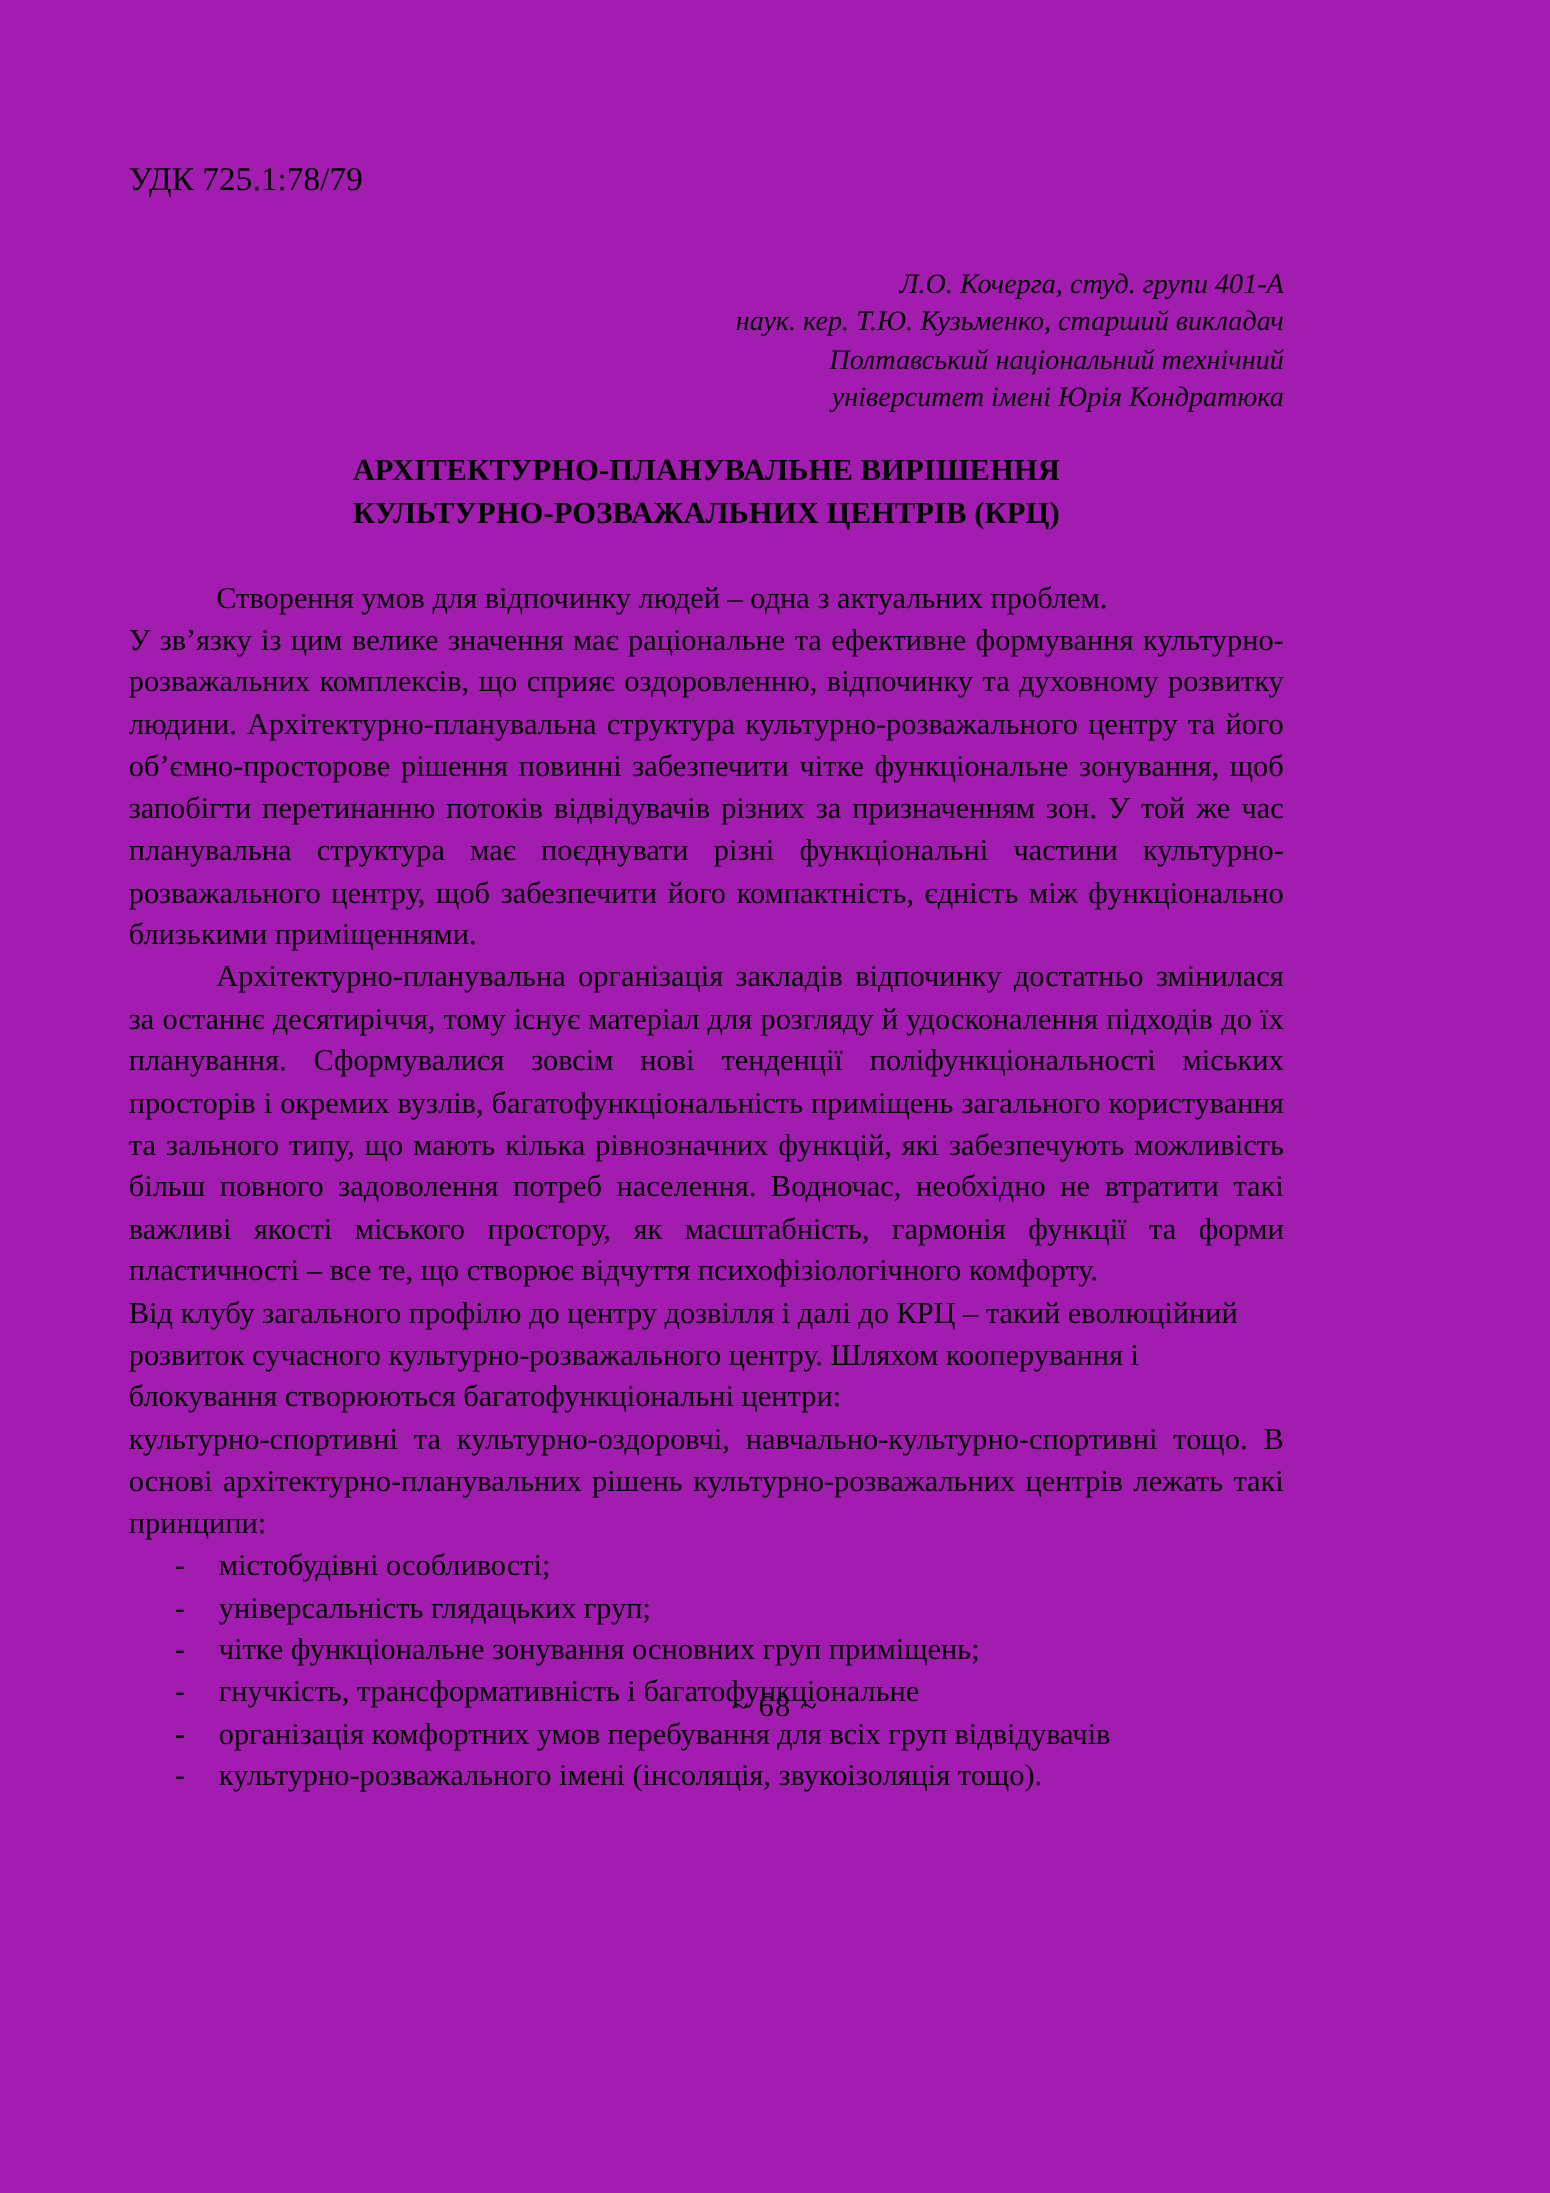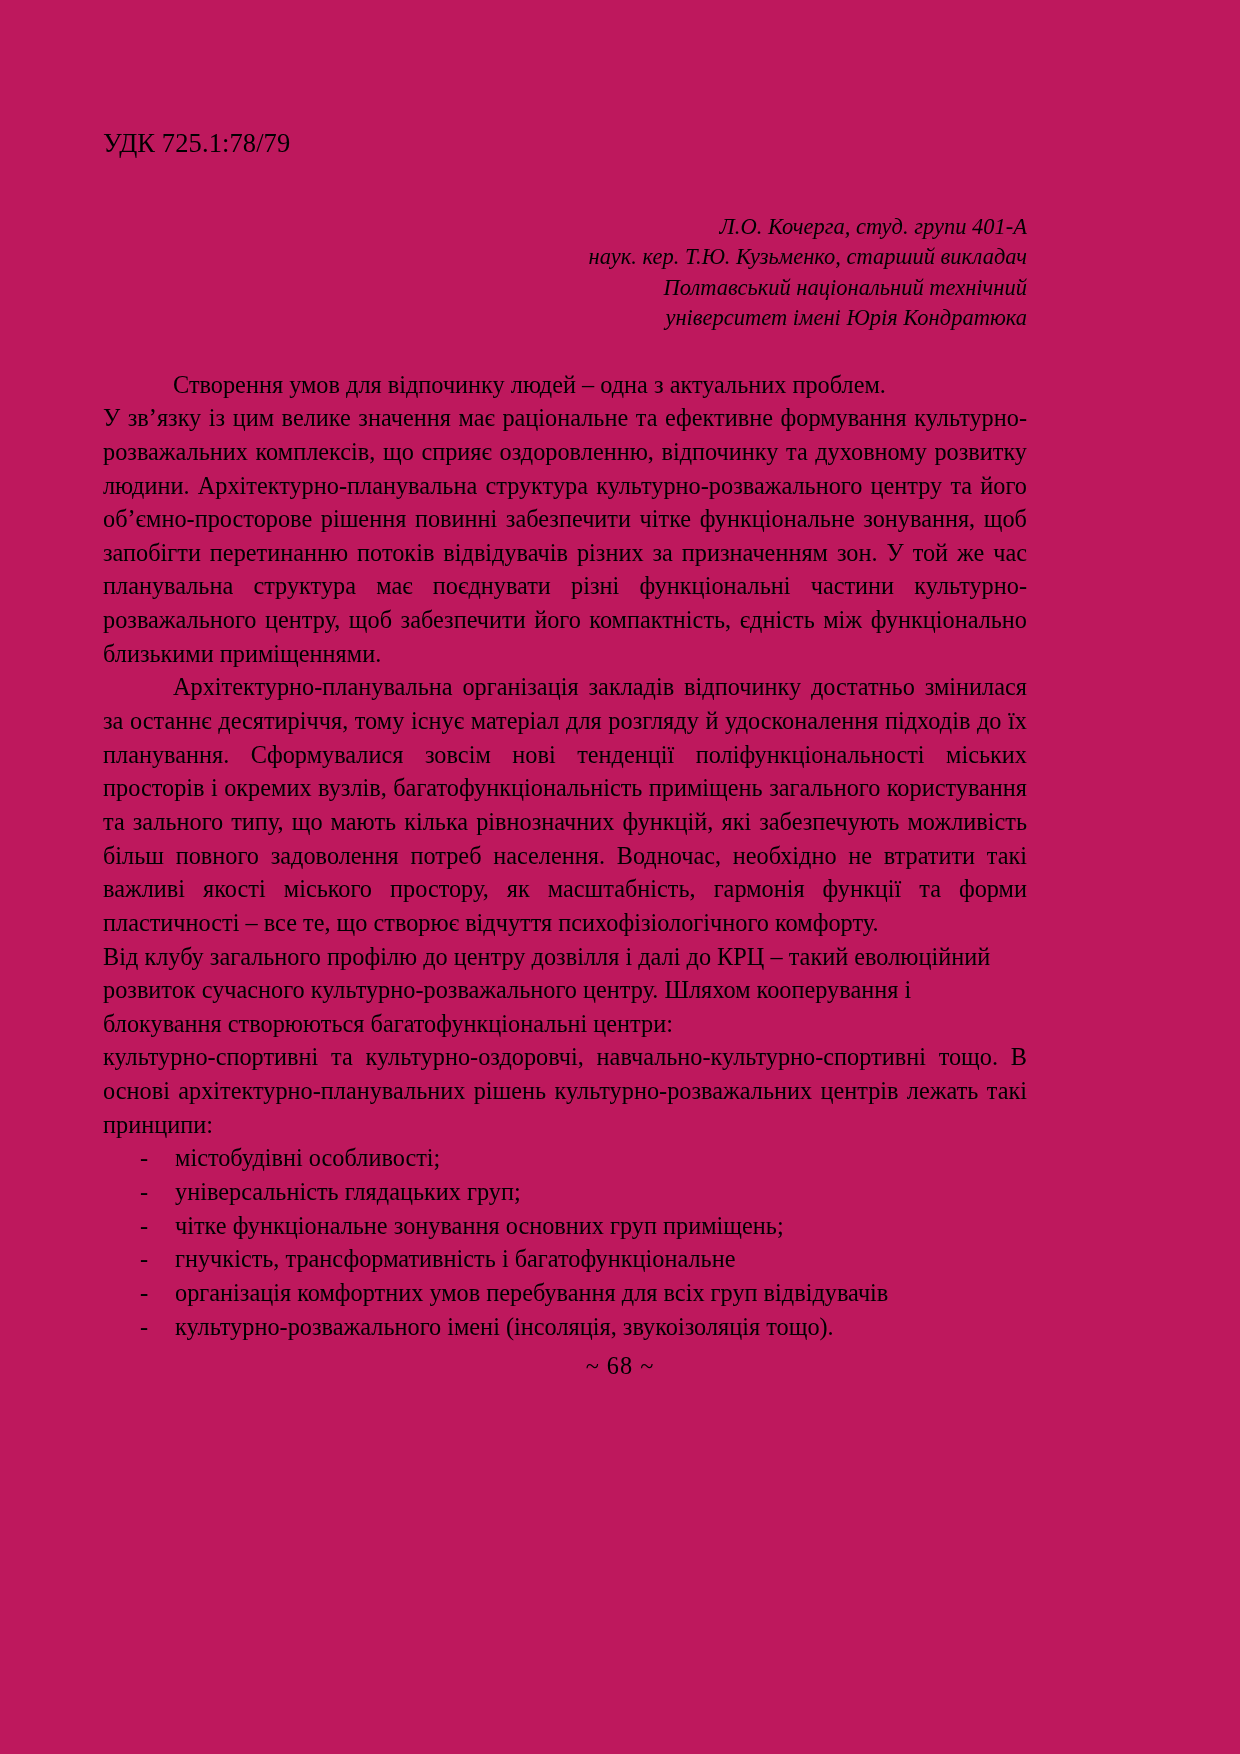--- a/index.html
+++ b/index.html
@@ -4,21 +4,21 @@
 <style>
   html, body {
     margin: 0;
     padding: 0;
     background: #ffffff;
   }
   .page {
     position: relative;
     width: 1240px;
     height: 1754px;
-    background: #be185d;
+    background: #a21caf;
     box-sizing: border-box;
     font-family: "Liberation Serif", "DejaVu Serif", serif;
     color: #000000;
     overflow: hidden;
   }
   .content {
     position: absolute;
     left: 103px;
     top: 0;
     width: 924px;
@@ -121,20 +121,24 @@
 
     <div class="udc">УДК 725.1:78/79</div>
 
     <div class="authors">
       <span class="ln">Л.О. Кочерга, студ. групи 401-А</span>
       <span class="ln">наук. кер. Т.Ю. Кузьменко, старший викладач</span>
       <span class="ln">Полтавський національний технічний</span>
       <span class="ln">університет імені Юрія Кондратюка</span>
     </div>
 
+    <div class="title">
+      <span class="ln">АРХІТЕКТУРНО-ПЛАНУВАЛЬНЕ ВИРІШЕННЯ</span>
+      <span class="ln">КУЛЬТУРНО-РОЗВАЖАЛЬНИХ ЦЕНТРІВ (КРЦ)</span>
+    </div>
 
     <div class="body">
 
       <p class="noj" style="text-indent:70px;">Створення умов для відпочинку людей – одна з актуальних проблем.</p>
       <p class="para cont">У зв’язку із цим велике значення має раціональне та ефективне формування культурно-розважальних комплексів, що сприяє оздоровленню, відпочинку та духовному розвитку людини. Архітектурно-планувальна структура культурно-розважального центру та його об’ємно-просторове рішення повинні забезпечити чітке функціональне зонування, щоб запобігти перетинанню потоків відвідувачів різних за призначенням зон. У той же час планувальна структура має поєднувати різні функціональні частини культурно-розважального центру, щоб забезпечити його компактність, єдність між функціонально близькими приміщеннями.</p>
 
       <p class="para">Архітектурно-планувальна організація закладів відпочинку достатньо змінилася за останнє десятиріччя, тому існує матеріал для розгляду й удосконалення підходів до їх планування. Сформувалися зовсім нові тенденції поліфункціональності міських просторів і окремих вузлів, багатофункціональність приміщень загального користування та зального типу, що мають кілька рівнозначних функцій, які забезпечують можливість більш повного задоволення потреб населення. Водночас, необхідно не втратити такі важливі якості міського простору, як масштабність, гармонія функції та форми пластичності – все те, що створює відчуття психофізіологічного комфорту.</p>
 
       <p class="noj">Від клубу загального профілю до центру дозвілля і далі до КРЦ – такий еволюційний розвиток сучасного культурно-розважального центру. Шляхом кооперування і блокування створюються багатофункціональні центри:</p>
       <p class="para cont">культурно-спортивні та культурно-оздоровчі, навчально-культурно-спортивні тощо. В основі архітектурно-планувальних рішень культурно-розважальних центрів лежать такі принципи:</p>

